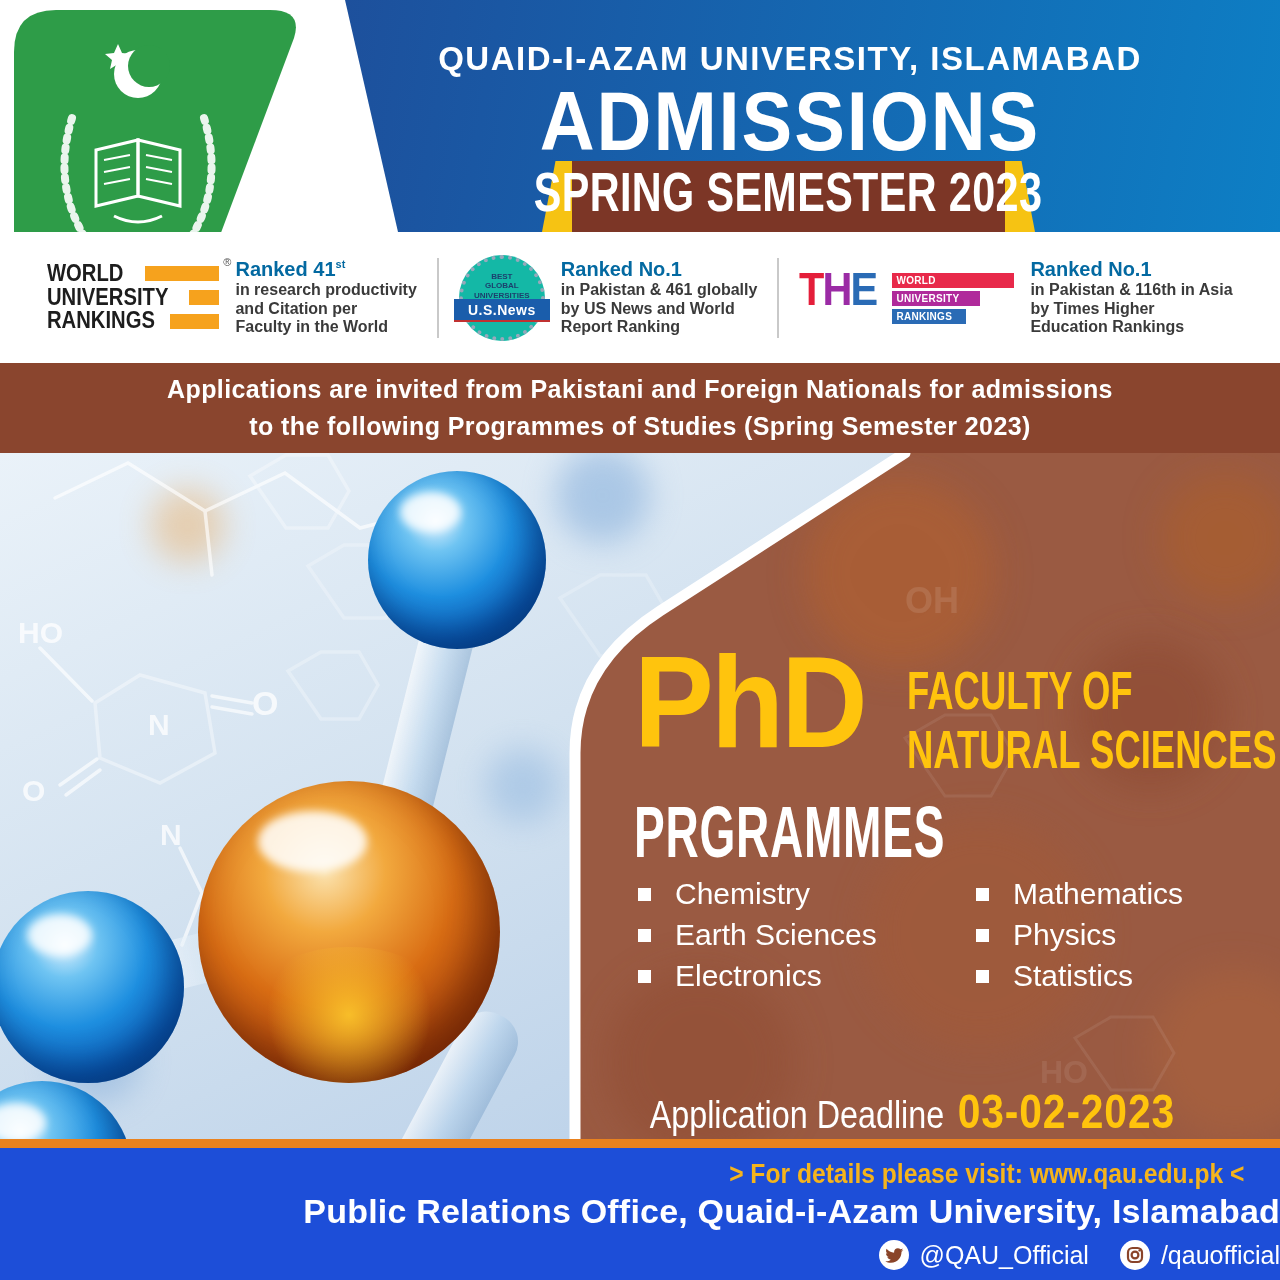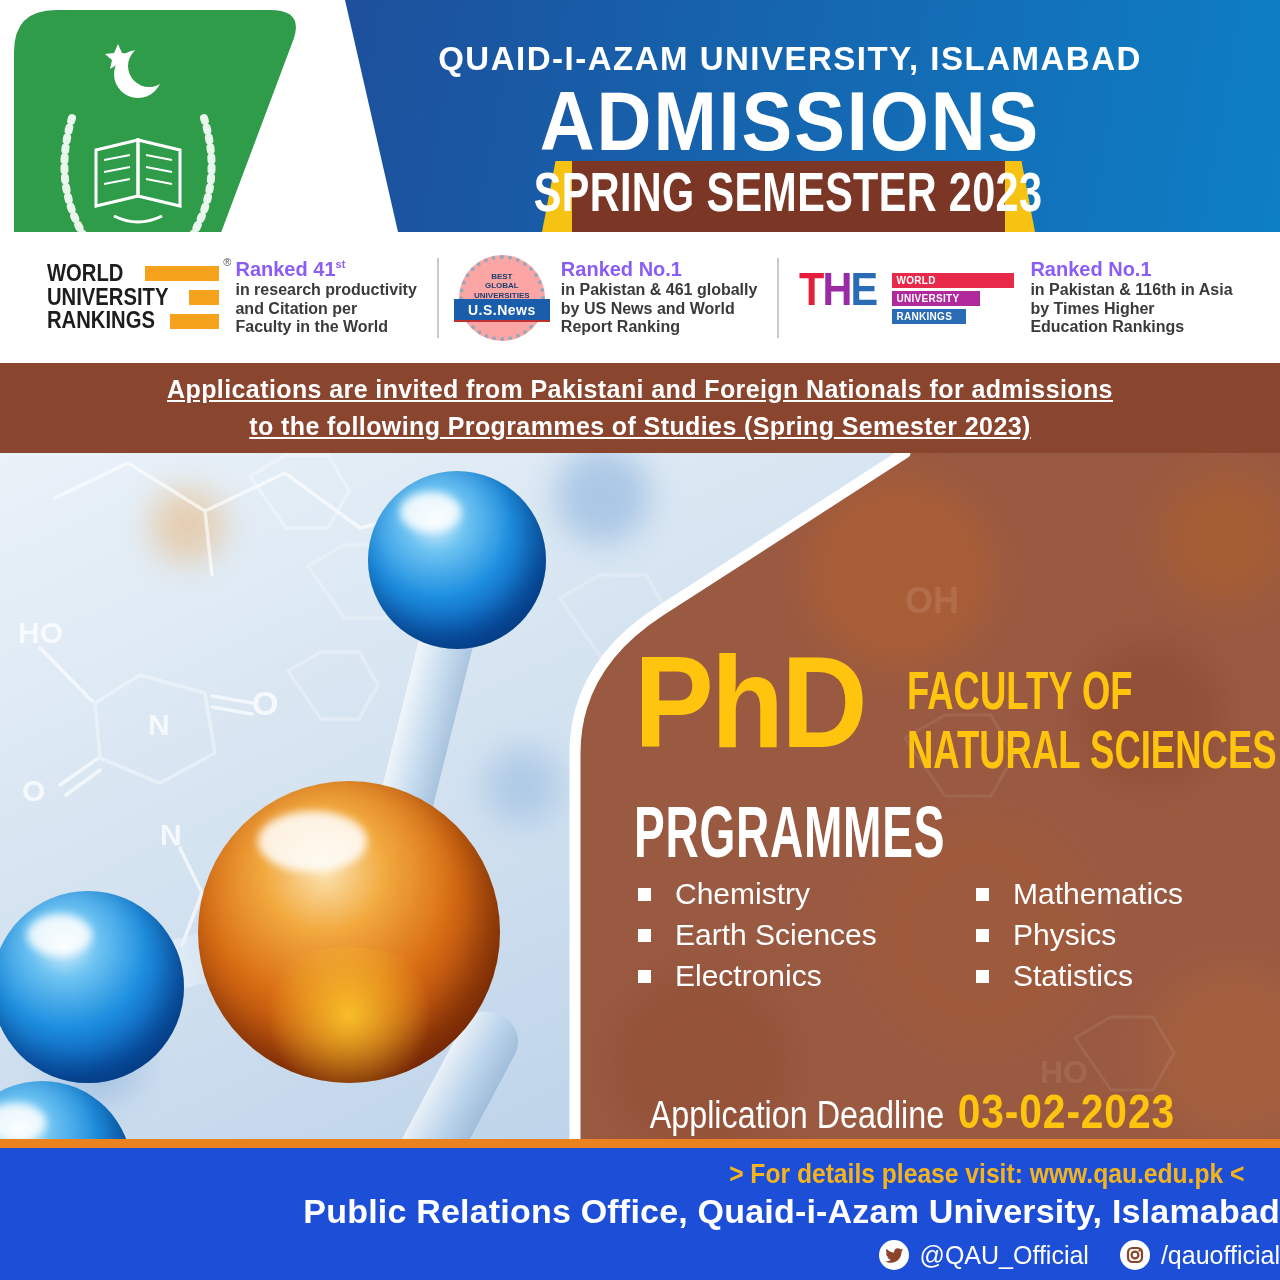--- a/index.html
+++ b/index.html
@@ -22,50 +22,50 @@
   .semester-box .side.r { right:-28px; clip-path:polygon(0 0,55% 0,100% 100%,0 100%); }
   .semester-text { color:#fff; font-size:53px; font-weight:700; white-space:nowrap;
     transform:scale(.78,1.06); letter-spacing:.5px; }
 
   
   .rankings-row { position:absolute; left:0; top:232px; width:1280px; height:131px;
     display:flex; align-items:center; justify-content:center; background:#fff; }
   .rank-sep { width:2px; height:80px; background:#c9c9c9; margin:0 20px; }
   .rank-badge { display:flex; align-items:center; }
   .rank-text { margin-left:16px; color:#3a3a3a; }
-  .rank-text .r1 { font-size:20px; font-weight:700; color:#8b5cf6; }
+  .rank-text .r1 { font-size:20px; font-weight:700; color:#0369a1; }
   .rank-text .r1 sup { font-size:11px; }
   .rank-text .rl { font-size:16px; font-weight:700; line-height:1.18; }
   
   .wur-logo { position:relative; display:flex; flex-direction:column; gap:4px; width:172px; }
   .wur-row { display:flex; align-items:center; justify-content:space-between; }
   .wur-word { font-size:23px; font-weight:700; color:#1d1d1d; letter-spacing:0;
     transform:scaleX(.88); transform-origin:0 50%; white-space:nowrap; line-height:.85; }
   .wur-bar { height:15px; background:#f6a21d; }
   .wur-reg { position:absolute; right:-12px; top:-8px; font-size:11px; color:#555; }
   
   .usn-badge { position:relative; width:86px; height:86px; border-radius:50%;
-    border:4px dotted #97a8bb; background:#fca5a5; flex:none; }
+    border:4px dotted #97a8bb; background:#14b8a6; flex:none; }
   .usn-top { position:absolute; left:0; right:0; top:13px; text-align:center;
     font-size:8px; font-weight:700; color:#1c3f6e; line-height:1.2; }
   .usn-ribbon { position:absolute; left:-9px; right:-9px; top:40px; height:23px;
     background:#1a5dab; border-bottom:2px solid #c03131; color:#fff; text-align:center;
     font-size:14px; font-weight:700; line-height:22px; letter-spacing:.5px; }
   
   .the-logo { display:flex; align-items:flex-start; gap:7px; }
   .the-letters { display:flex; font-size:46px; font-weight:700; line-height:.8;
     letter-spacing:-2px; transform:scaleX(.9); transform-origin:0 0; }
   .the-bars { display:flex; flex-direction:column; gap:3px; margin-top:2px; }
   .the-bar { height:15px; color:#fff; font-size:10px; font-weight:700;
     padding:2px 0 0 4px; letter-spacing:.3px; }
 
   
   .banner { position:absolute; left:0; top:363px; width:1280px; height:90px; background:#8a452e;
     display:flex; flex-direction:column; align-items:center; justify-content:center; }
-  .banner div { color:#fff; font-size:25px; font-weight:700; letter-spacing:.4px; line-height:1.5;text-decoration:underline; }
+  .banner div { color:#fff; font-size:25px; font-weight:700; letter-spacing:.4px; line-height:1.5; }
 
   
   .hero { position:absolute; left:0; top:453px; width:1280px; height:710px; overflow:hidden;
     background:linear-gradient(155deg,#eaf2f9 0%,#d3e2f0 40%,#aec8e5 100%); }
   .blob { position:absolute; border-radius:50%; filter:blur(16px); }
   .sphere { position:absolute; border-radius:50%; }
   .sphere.blue { background:radial-gradient(circle at 38% 28%, #dff2fe 0%, #6fc4f2 18%, #1e8fe0 45%, #0a5cb8 72%, #05418f 100%);
     box-shadow:inset -12px -18px 30px rgba(2,30,80,.45); }
   .sphere .hl { position:absolute; left:18%; top:12%; width:34%; height:22%;
     background:rgba(255,255,255,.85); border-radius:50%; filter:blur(4px); }

